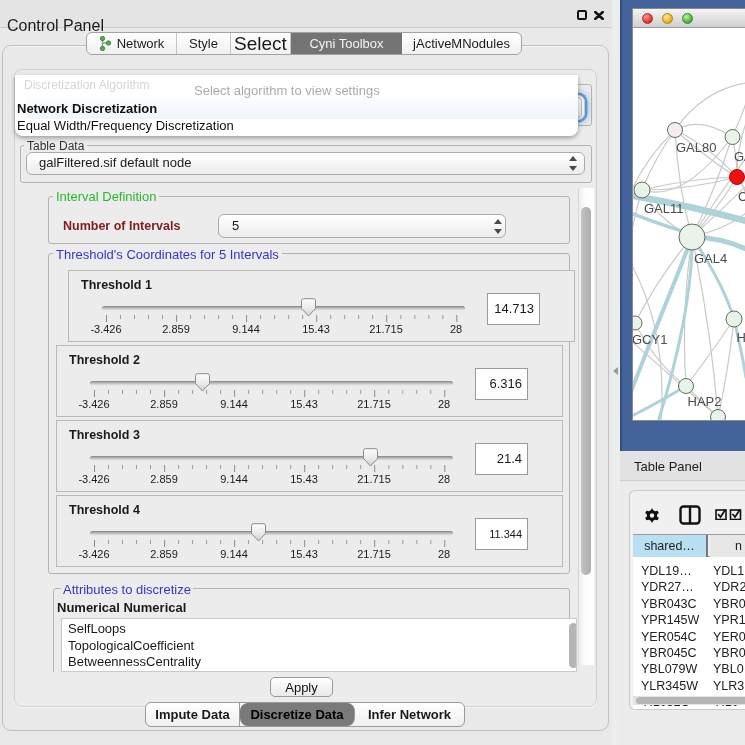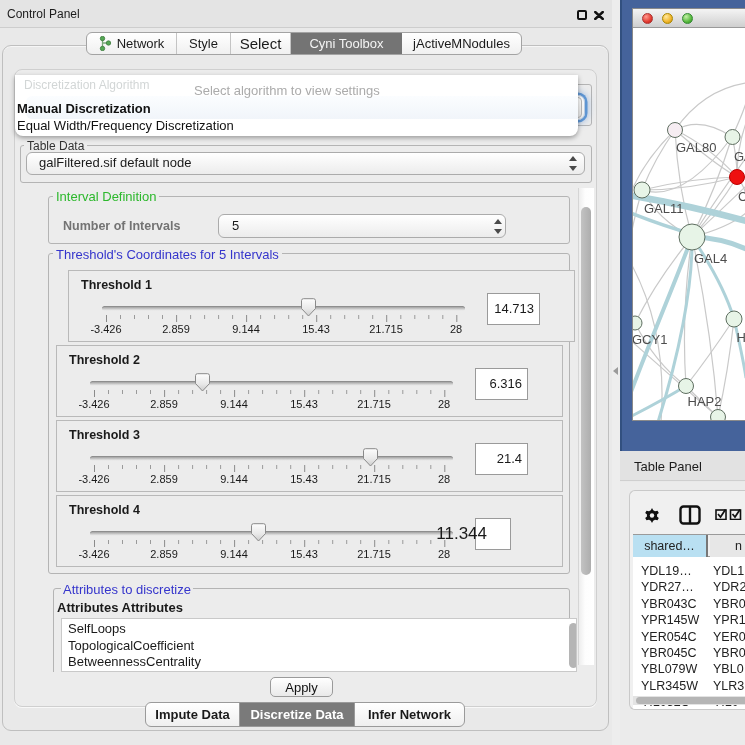--- a/index.html
+++ b/index.html
@@ -7,41 +7,41 @@
 body { font-family:"Liberation Sans", sans-serif; background:#e9e9e9; position:relative; }
 .abs { position:absolute; }
 .tpanel { width:507px; height:72px; border:1px solid #b9b9b9; background:#ececec; }
 </style>
 </head>
 <body>
 
 <div class="abs" style="left:0;top:0;width:620px;height:745px;background:#e9e9e9;"></div>
 
 <div class="abs" style="left:0;top:0;width:617px;height:28px;background:#e4e4e4;border-bottom:1px solid #cdcdcd;"></div>
-<div class="abs" style="left:7px;top:7px;font-size:12px;color:#1c1c1c;">Control Panel</div>
+<div class="abs" style="left:7px;top:17px;font-size:16px;color:#1c1c1c;">Control Panel</div>
 
 <div class="abs" style="left:577px;top:10px;width:10px;height:10px;border:2px solid #111;border-radius:2px;"></div>
 <svg class="abs" style="left:594px;top:11px;" width="10" height="9" viewBox="0 0 10 9">
     <path d="M1.2 1 L8.8 8 M8.8 1 L1.2 8" stroke="#111" stroke-width="2.4" stroke-linecap="round"></path>
   </svg>
 
 <div class="abs" style="left:2px;top:45px;width:607px;height:686px;border:1px solid #bfbfbf;border-radius:9px;background:#e9e9e9;box-shadow:inset 0 1px 0 #f6f6f6;"></div>
 
 <div class="abs" style="left:86px;top:32px;width:436px;height:23px;border:1px solid #a3a3a3;border-radius:6px;background:linear-gradient(#ffffff,#f0f0f0);overflow:hidden;display:flex;">
   <div style="width:90px;height:100%;display:flex;align-items:center;justify-content:center;font-size:13px;color:#1a1a1a;border-right:1px solid #c4c4c4;">
     <svg width="13" height="15" viewBox="0 0 13 15" style="margin-right:5px;">
         <path d="M3.5 3 V12" stroke="#7aa87a" stroke-width="1.3" fill="none"></path>
         <path d="M3.5 7 H9" stroke="#7aa87a" stroke-width="1.3" fill="none"></path>
         <circle cx="3.5" cy="2.5" r="2.2" fill="#55a855" stroke="#3c7a3c" stroke-width="0.8"></circle>
         <circle cx="9.5" cy="7" r="2.2" fill="#55a855" stroke="#3c7a3c" stroke-width="0.8"></circle>
         <circle cx="3.5" cy="12.5" r="2.2" fill="#55a855" stroke="#3c7a3c" stroke-width="0.8"></circle>
       </svg>
     Network</div>
   <div style="width:54px;height:100%;display:flex;align-items:center;justify-content:center;font-size:13px;color:#1a1a1a;border-right:1px solid #c4c4c4;">Style</div>
-  <div style="width:60px;height:100%;display:flex;align-items:center;justify-content:center;font-size:15px;color:#1a1a1a;border-right:1px solid #c4c4c4;">Select</div>
+  <div style="width:60px;height:100%;display:flex;align-items:center;justify-content:center;font-size:19px;color:#1a1a1a;border-right:1px solid #c4c4c4;">Select</div>
   <div style="width:111px;height:100%;display:flex;align-items:center;justify-content:center;font-size:13px;color:#f4f4f4;background:#747474;">Cyni Toolbox</div>
   <div style="flex:1;height:100%;display:flex;align-items:center;justify-content:center;font-size:13px;color:#1a1a1a;text-align:center;">jActiveMNodules</div>
 </div>
 
 <div class="abs" style="left:14px;top:69px;width:583px;height:638px;border:1px solid #cfcfcf;border-radius:8px;background:#ececec;box-shadow:0 1px 0 #f8f8f8;"></div>
 
 <div class="abs" style="left:20px;top:84px;width:572px;height:42px;border:1px solid #b4b4b4;border-radius:3px;"></div>
 <div class="abs" style="left:24px;top:78px;background:#ececec;padding:0 3px;font-size:12px;color:#333;">Discretization Algorithm</div>
 <div class="abs" style="left:26px;top:95px;width:559px;height:25px;border-radius:7px;background:linear-gradient(#fdfdfd,#ededed);border:1px solid #b8cbe2;box-shadow:0 0 0 2.5px #5e95d2, 0 0 7px 3px rgba(100,150,215,0.55);"></div>
 <div class="abs" style="left:567px;top:97px;width:15px;height:21px;background:linear-gradient(#ffffff,#e6e6e6);border:1px solid #b5b5b5;border-radius:4px;"></div>
@@ -57,21 +57,21 @@
 <div class="abs" style="left:39px;top:155px;font-size:13px;color:#1a1a1a;">galFiltered.sif default node</div>
 <svg class="abs" style="left:568px;top:156px;" width="10" height="15" viewBox="0 0 10 15">
     <path d="M5 0 L9 5 H1 Z" fill="#4a4a4a"></path>
     <path d="M5 15 L9 10 H1 Z" fill="#4a4a4a"></path>
   </svg>
 
 <div id="scrollwrap" class="abs" style="left:20px;top:188px;width:558px;height:484px;overflow:hidden;">
 
   <div class="abs" style="left:28px;top:8px;width:522px;height:48px;border:1px solid #b4b4b4;border-radius:3px;"></div>
   <div class="abs" style="left:33px;top:1px;background:#ececec;padding:0 3px;font-size:13px;color:#2cb82c;text-align:right;">Interval Definition</div>
-  <div class="abs" style="left:43px;top:31px;font-size:12.5px;font-weight:bold;color:#737373;">Number of Intervals</div>
+  <div class="abs" style="left:43px;top:31px;font-size:12.5px;font-weight:bold;color:#7f1d1d;">Number of Intervals</div>
   <div class="abs" style="left:198px;top:26px;width:288px;height:24px;border:1px solid #ababab;border-radius:6px;background:linear-gradient(#ffffff,#ececec);"></div>
   <div class="abs" style="left:212px;top:30px;font-size:13px;color:#1a1a1a;">5</div>
   <svg class="abs" style="left:473px;top:31px;" width="10" height="15" viewBox="0 0 10 15">
       <path d="M5 0 L9 5 H1 Z" fill="#4a4a4a"></path>
       <path d="M5 15 L9 10 H1 Z" fill="#4a4a4a"></path>
     </svg>
 
   <div class="abs" style="left:28px;top:65px;width:522px;height:321px;border:1px solid #b4b4b4;border-radius:3px;"></div>
   <div class="abs" style="left:33px;top:59px;background:#ececec;padding:0 3px;font-size:13px;color:#3535cc;">Threshold's Coordinates for 5 Intervals</div>
   <div class="abs tpanel" style="left:36px;top:81.5px;margin-left:12px;">
@@ -261,48 +261,48 @@
     <svg class="abs" style="left:194.1px;top:27px;" width="15" height="19" viewBox="0 0 15 19">
         <path d="M2.5 0.7 H12.5 A2 2 0 0 1 14.5 2.7 V10.5 L7.5 18 L0.5 10.5 V2.7 A2 2 0 0 1 2.5 0.7 Z" fill="url(#tg3)" stroke="#8a8a8a" stroke-width="1"></path>
         <defs>
           <linearGradient id="tg3" x1="0" y1="0" x2="0" y2="1">
             <stop offset="0" stop-color="#fdfdfd"></stop>
             <stop offset="0.6" stop-color="#e8e8e8"></stop>
             <stop offset="1" stop-color="#cccccc"></stop>
           </linearGradient>
         </defs>
       </svg>
-    <div class="abs" style="left:418px;top:22px;width:36px;height:32px;background:#ffffff;border:1px solid #9a9a9a;display:flex;align-items:center;justify-content:flex-end;padding-right:23px;font-size:17px;color:#1a1a1a;">11.344</div>
+    <div class="abs" style="left:418px;top:22px;width:53px;height:32px;background:#ffffff;border:1px solid #9a9a9a;display:flex;align-items:center;justify-content:flex-end;padding-right:5px;font-size:11px;color:#1a1a1a;">11.344</div>
   </div>
 
   <div class="abs" style="left:33px;top:400px;width:517px;height:110px;border:1px solid #b4b4b4;border-radius:3px;"></div>
   <div class="abs" style="left:41px;top:394px;background:#ececec;padding:0 2px;font-size:13px;color:#3535cc;">Attributes to discretize</div>
-  <div class="abs" style="left:37px;top:412px;font-size:13px;font-weight:bold;color:#1a1a1a;">Attributes Attributes</div>
+  <div class="abs" style="left:37px;top:412px;font-size:13px;font-weight:bold;color:#1a1a1a;">Numerical Numerical</div>
   <div class="abs" style="left:41px;top:430px;width:516px;height:54px;background:#ffffff;border:1px solid #c9c9c9;font-size:13px;color:#1a1a1a;overflow:hidden;">
     <div style="position:absolute;left:6px;top:2px;line-height:16.6px;">SelfLoops<br>TopologicalCoefficient<br>BetweennessCentrality</div>
     <div style="position:absolute;left:507px;top:4px;width:9px;height:45px;background:#b5b5b5;border-radius:5px;"></div>
   </div>
 </div>
 
 <div class="abs" style="left:578px;top:188px;width:16px;height:477px;background:linear-gradient(90deg,#ededed,#fdfdfd 40%,#ffffff);border-left:1px solid #d5d5d5;"></div>
 <div class="abs" style="left:581px;top:207px;width:10px;height:368px;background:linear-gradient(90deg,#c3c3c3,#adadad);border-radius:6px;"></div>
 
 <div class="abs" style="left:270px;top:677px;width:63px;height:20px;border:1px solid #9a9a9a;border-radius:5px;background:linear-gradient(#ffffff,#e9e9e9);display:flex;align-items:center;justify-content:center;font-size:13px;color:#111;">Apply</div>
 
 <div class="abs" style="left:145px;top:702px;width:320px;height:25px;border:1px solid #9a9a9a;border-radius:6px;background:linear-gradient(#ffffff,#efefef);overflow:hidden;display:flex;">
   <div style="width:94px;display:flex;align-items:center;justify-content:center;font-size:13px;font-weight:bold;color:#1a1a1a;border-right:1px solid #9a9a9a;">Impute Data</div>
-  <div style="width:115px;display:flex;align-items:center;justify-content:center;font-size:13px;font-weight:bold;color:#ffffff;background:#7a7a7a;border-right:1px solid #9a9a9a;">Discretize Data</div>
+  <div style="width:115px;display:flex;align-items:center;justify-content:center;font-size:13px;font-weight:bold;color:#000000;background:#7a7a7a;border-right:1px solid #9a9a9a;border-radius:8px;">Discretize Data</div>
   <div style="flex:1;display:flex;align-items:center;justify-content:center;font-size:13px;font-weight:bold;color:#1a1a1a;">Infer Network</div>
 </div>
 
 <div class="abs" style="left:15px;top:75px;width:563px;height:61px;background:#ffffff;border-radius:0 0 8px 8px;box-shadow:0 2px 5px rgba(0,0,0,0.35);z-index:50;"></div>
 <div class="abs" style="left:24px;top:78px;font-size:12px;color:#d2d6d6;z-index:51;">Discretization Algorithm</div>
 <div class="abs" style="left:26px;top:96px;width:552px;height:23px;background:linear-gradient(#fbfdff,#f1f5fa);border-radius:6px 0 0 6px;z-index:51;"></div>
 <div class="abs" style="left:194px;top:83px;font-size:13px;color:#ababab;z-index:52;">Select algorithm to view settings</div>
-<div class="abs" style="left:17px;top:101px;font-size:13px;font-weight:bold;color:#111;z-index:52;">Manual Discretization</div>
+<div class="abs" style="left:17px;top:101px;font-size:13px;font-weight:bold;color:#111;z-index:52;">Network Discretization</div>
 <div class="abs" style="left:17px;top:118px;font-size:13px;color:#111;z-index:52;">Equal Width/Frequency Discretization</div>
 
 <div class="abs" style="left:612px;top:0;width:8px;height:745px;background:#ededed;"></div>
 <div class="abs" style="left:613px;top:367px;width:0;height:0;border-top:4px solid transparent;border-bottom:4px solid transparent;border-right:5px solid #9a9a9a;"></div>
 
 <div class="abs" style="left:620px;top:0;width:125px;height:451px;background:#45639b;border-left:2px solid #32507f;"></div>
 
 <div class="abs" style="left:632px;top:8px;width:113px;height:413px;background:#ffffff;border:1px solid #8a8a8a;border-right:none;overflow:hidden;">
   <div style="height:19px;background:linear-gradient(#f4f4f4,#cfcfcf);border-bottom:1px solid #9a9a9a;position:relative;">
     <div style="position:absolute;left:9px;top:4px;width:11px;height:11px;border-radius:50%;background:radial-gradient(circle at 35% 30%, #ff9a90, #e33b30 60%, #b01d14);border:0.5px solid #a33;"></div>

